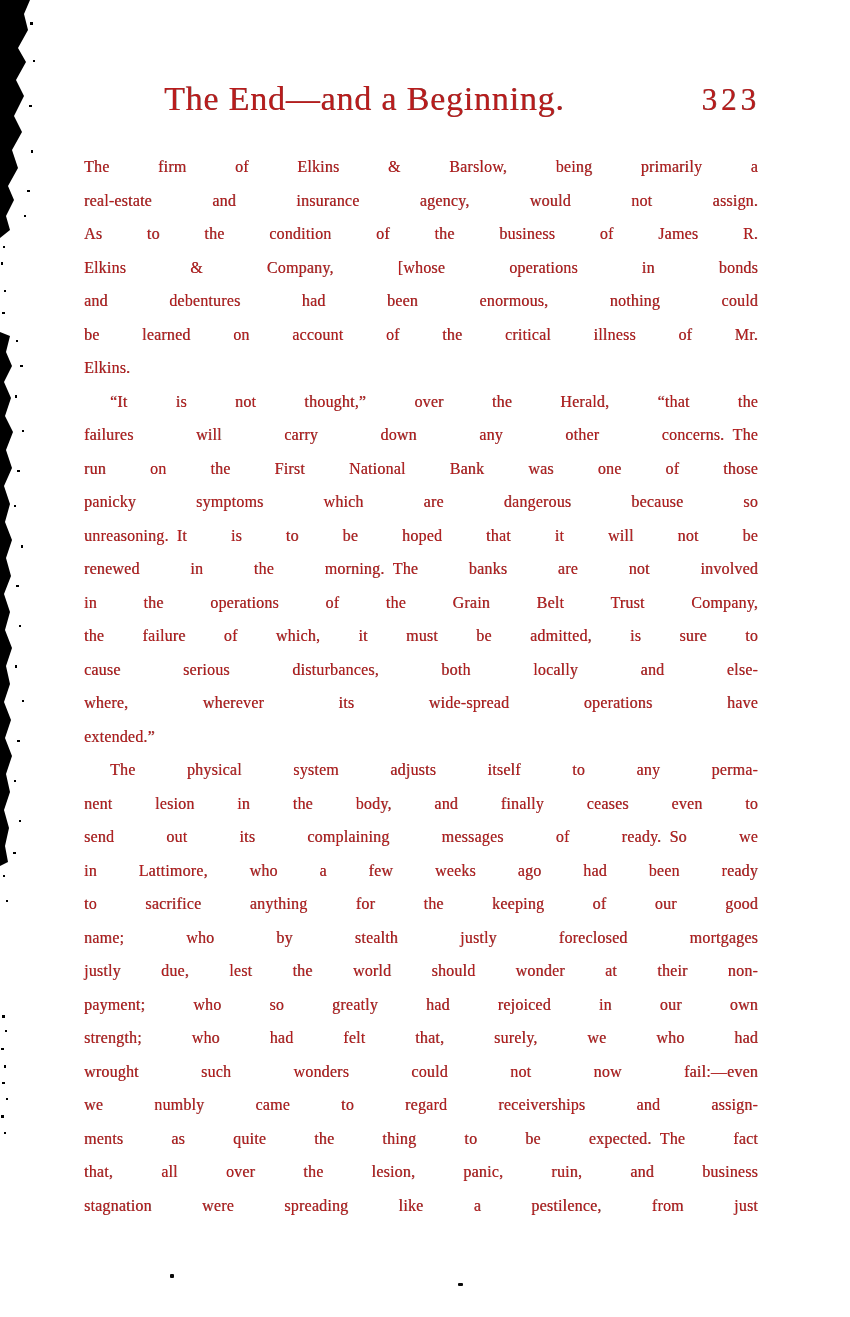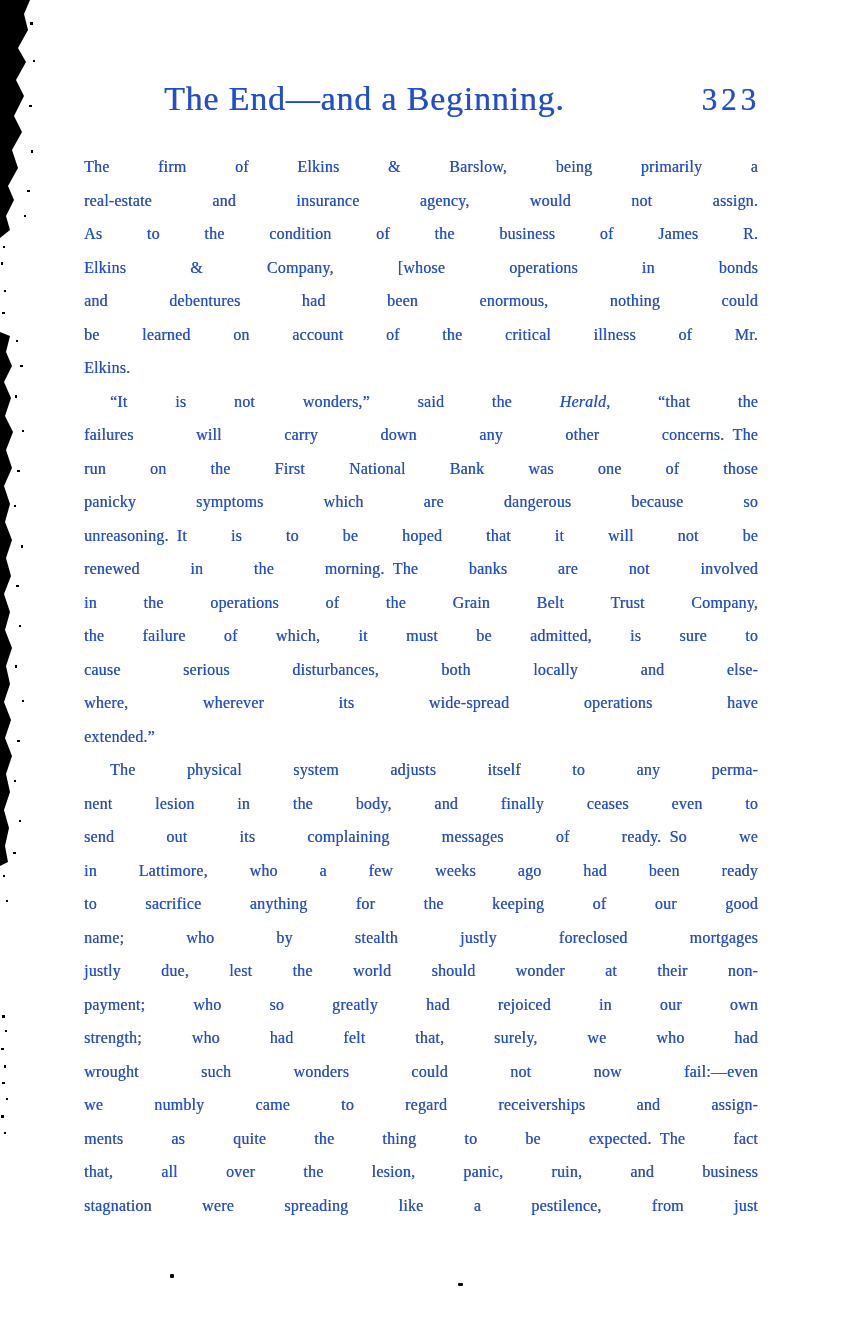--- a/index.html
+++ b/index.html
@@ -6,21 +6,21 @@
     margin: 0; padding: 0;
     width: 850px; height: 1317px;
     background: #ffffff;
     overflow: hidden;
   }
   .page {
     position: relative;
     width: 850px; height: 1317px;
     background: #ffffff;
     font-family: "Liberation Serif", "DejaVu Serif", serif;
-    color: #1d4ed8;
+    color: #b91c1c;
   }
   .scan-gutter {
     position: absolute; left: 0; top: 0;
     width: 40px; height: 1317px;
     pointer-events: none;
   }
   .running-header {
     position: absolute;
     left: 84px; top: 80px;
     width: 676px;
@@ -128,21 +128,21 @@
       <div class="paragraph">
         <div class="line"><span>The firm of Elkins &amp; Barslow, being primarily a</span></div>
         <div class="line"><span>real-estate and insurance agency, would not assign.</span></div>
         <div class="line"><span>As to the condition of the business of James R.</span></div>
         <div class="line"><span>Elkins &amp; Company, [whose operations in bonds</span></div>
         <div class="line"><span>and debentures had been enormous, nothing could</span></div>
         <div class="line"><span>be learned on account of the critical illness of Mr.</span></div>
         <div class="line flush"><span>Elkins.</span></div>
       </div>
       <div class="paragraph indent">
-        <div class="line"><span>“It is not wonders,” said the </span><span style="font-style: italic;">Herald</span><span>, “that the</span></div>
+        <div class="line"><span>“It is not thought,” over the </span><span style="">Herald</span><span>, “that the</span></div>
         <div class="line"><span>failures will carry down any other concerns. The</span></div>
         <div class="line"><span>run on the First National Bank was one of those</span></div>
         <div class="line"><span>panicky symptoms which are dangerous because so</span></div>
         <div class="line"><span>unreasoning. It is to be hoped that it will not be</span></div>
         <div class="line"><span>renewed in the morning. The banks are not involved</span></div>
         <div class="line"><span>in the operations of the Grain Belt Trust Company,</span></div>
         <div class="line"><span>the failure of which, it must be admitted, is sure to</span></div>
         <div class="line"><span>cause serious disturbances, both locally and else-</span></div>
         <div class="line"><span>where, wherever its wide-spread operations have</span></div>
         <div class="line flush"><span>extended.”</span></div>

